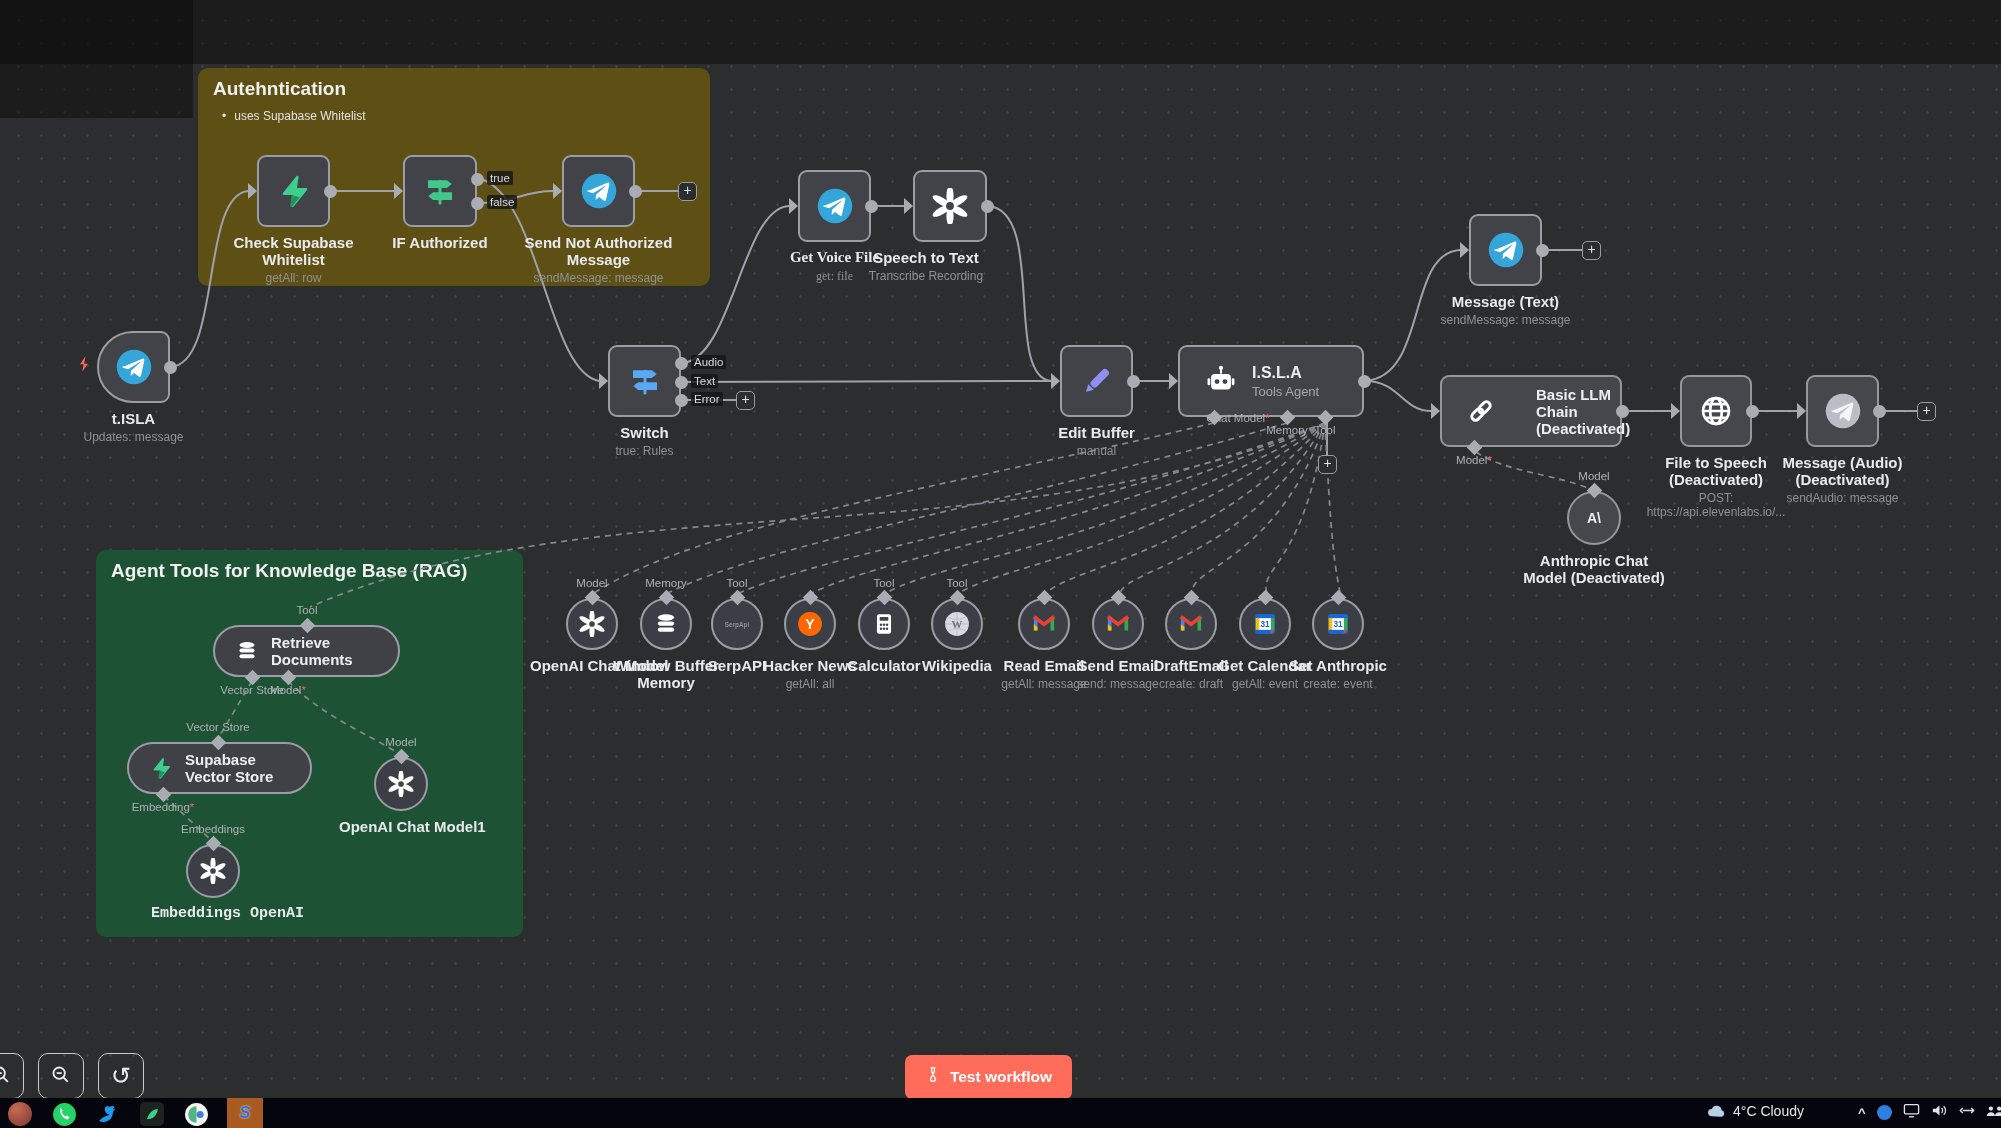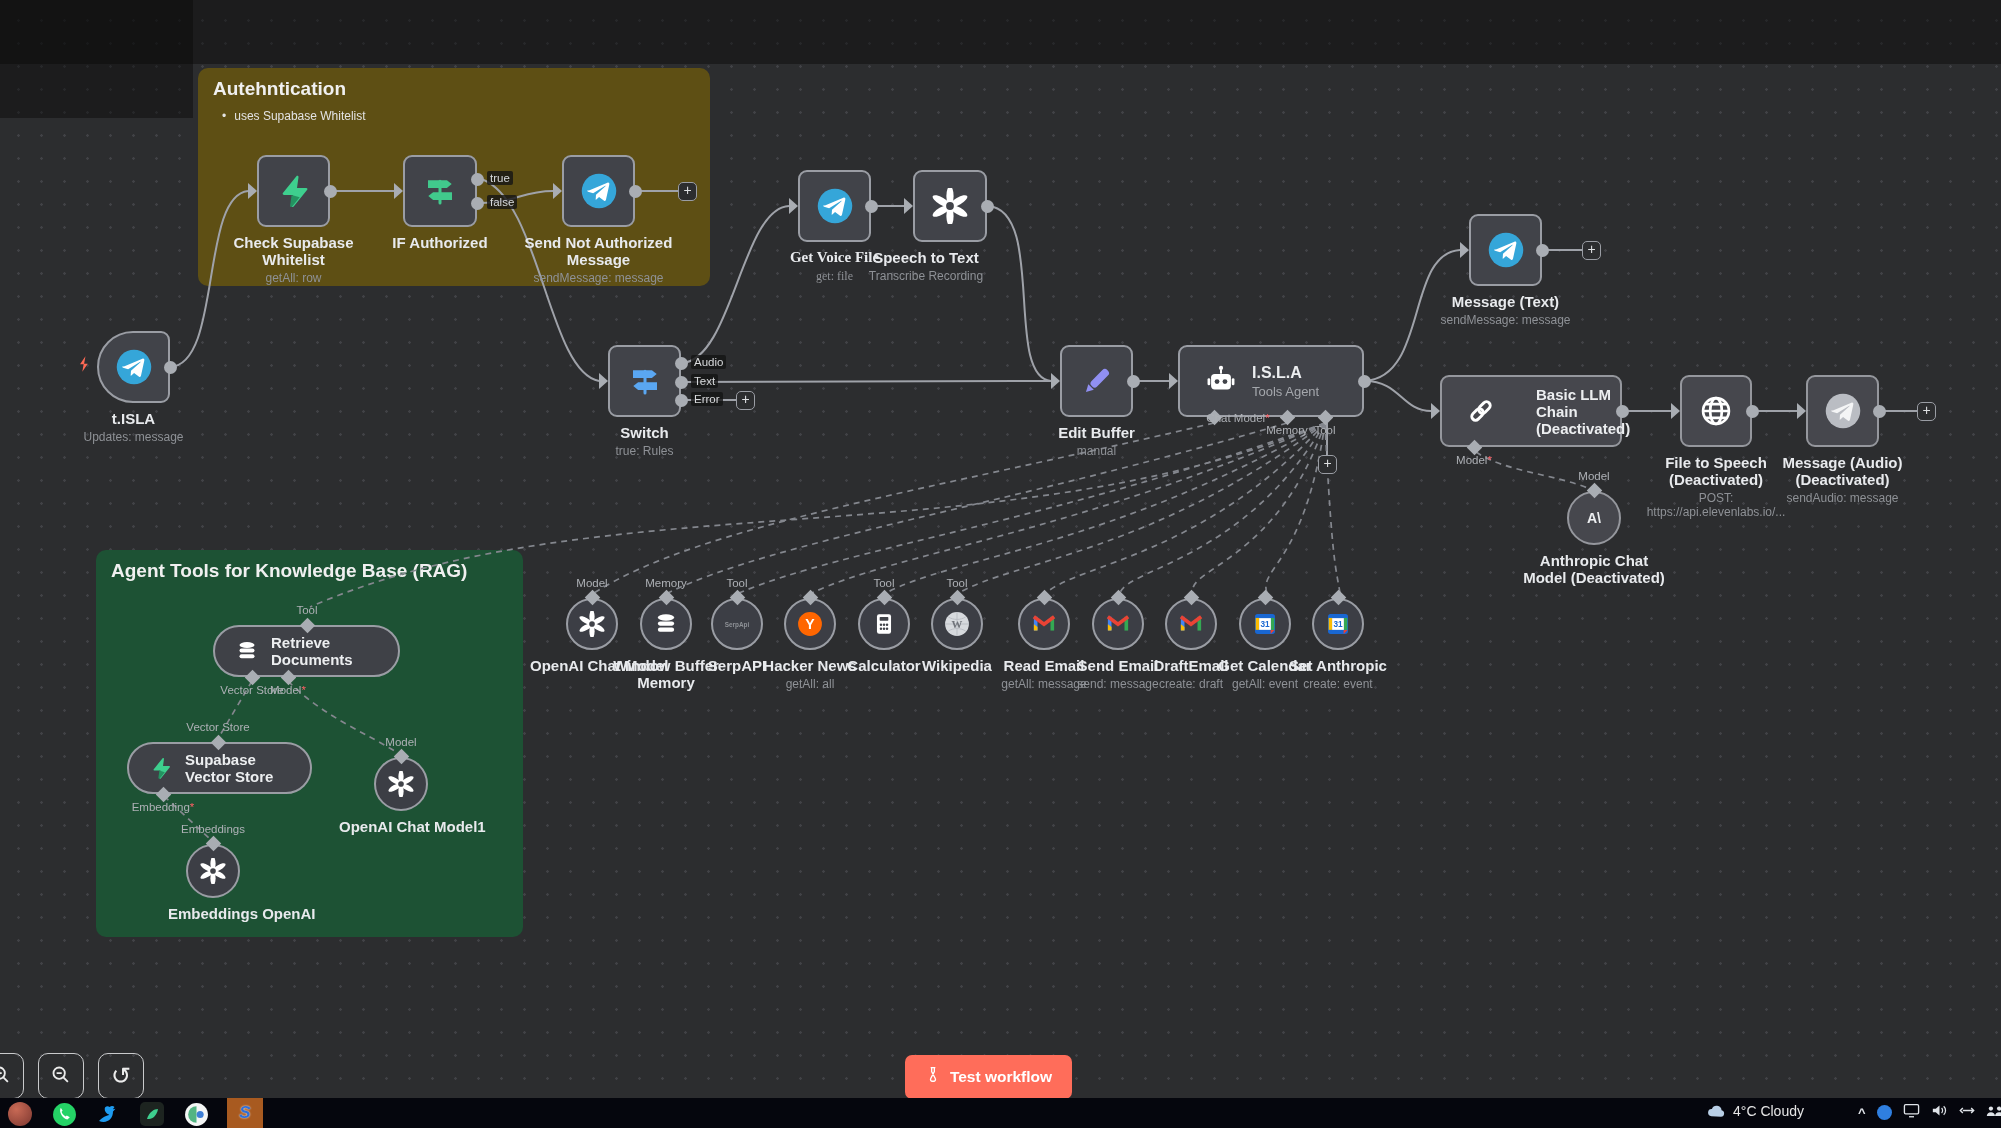--- a/index.html
+++ b/index.html
@@ -607,21 +607,21 @@
               <ellipse cx="12" cy="5.4" rx="2.4" ry="6.6" fill="#fff" transform="rotate(120 12 12)"></ellipse>
               <ellipse cx="12" cy="5.4" rx="2.4" ry="6.6" fill="#fff" transform="rotate(180 12 12)"></ellipse>
               <ellipse cx="12" cy="5.4" rx="2.4" ry="6.6" fill="#fff" transform="rotate(240 12 12)"></ellipse>
               <ellipse cx="12" cy="5.4" rx="2.4" ry="6.6" fill="#fff" transform="rotate(300 12 12)"></ellipse>
               <circle cx="12" cy="12" r="2.6" fill="#414349"></circle>
             </svg>
           </span>
         </div>
         <span class="diamond" style="left: 207.5px; top: 837.5px;"></span>
         <span class="plabel" style="left: 213px; top: 823px;">Embeddings</span>
-        <div class="node-label-wrap" style="left: 168px; top: 905px; width: 124px;">
+        <div class="node-label-wrap" style="left: 151px; top: 905px; width: 124px; font-family: Liberation Mono, monospace;">
           <div class="nl nowrap">Embeddings OpenAI</div>
         </div>
       </div>
       <div class="node-g">
         <div class="node circle deactivated" style="left: 1567px; top: 491px; width: 54px; height: 54px;">
           <span style="display: flex;">
             <svg width="26" height="26" viewBox="0 0 24 24">
               <text x="12" y="16.5" font-size="13" font-weight="bold" fill="#eceef0" text-anchor="middle" font-family="Liberation Sans,sans-serif">A\</text>
             </svg>
           </span>

